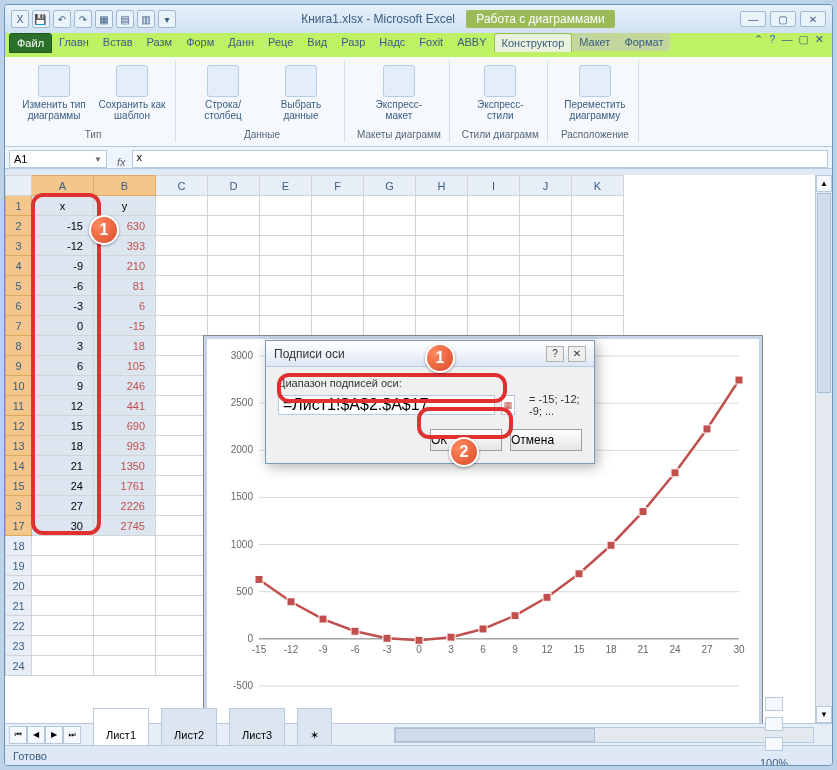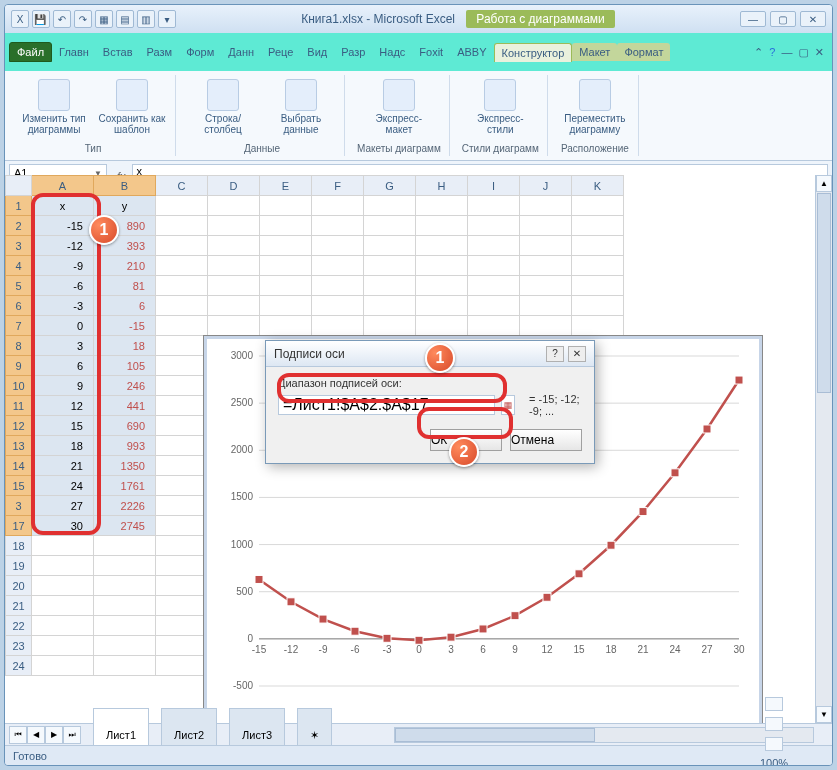--- a/index.html
+++ b/index.html
@@ -5,21 +5,21 @@
   * { box-sizing: border-box; margin: 0; padding: 0; font-family: "Segoe UI", Tahoma, sans-serif; }
   body { background:#bcd2e6; width:837px; height:770px; overflow:hidden; position:relative; }
   .window { position:absolute; top:4px; left:4px; right:4px; bottom:4px; background:#dfe9f5; border:1px solid #6993b9; border-radius:4px; overflow:hidden; }
   .titlebar { height:28px; display:flex; align-items:center; padding:0 6px; background:linear-gradient(#e8f1fb,#cfe0f2); }
   .titlebar .qat { display:flex; gap:3px; align-items:center;}
   .qat-btn { width:18px; height:18px; border:1px solid #9fb9d4; background:#eaf2fa; border-radius:2px; display:flex; align-items:center; justify-content:center; font-size:10px; color:#3a5d82;}
   .title-center { flex:1; text-align:center; font-size:12px; color:#3a5d82;}
   .title-chart { background:#9bbb59; color:#fff; padding:2px 10px; font-size:12px; border-radius:2px; margin-left:8px;}
   .winbtns { display:flex; gap:4px;}
   .winbtn { width:26px; height:16px; border:1px solid #9fb9d4; background:#eaf2fa; border-radius:2px; display:flex; align-items:center; justify-content:center; font-size:10px; color:#3a5d82;}
-  .ribbon-tabs { height:38px; display:flex; align-items:center; padding-left:4px; background:#5eead4; font-size:11px;}
+  .ribbon-tabs { height:24px; display:flex; align-items:flex-start; padding-left:4px; background:#bef264; font-size:11px;}
   .tab { padding:3px 7px; color:#3a5d82; cursor:pointer; border-top-left-radius:3px; border-top-right-radius:3px;}
   .tab.file { background:#2a6f2a; color:#fff; border:1px solid #1e5a1e;}
   .tab.ctx { background:#c3d69b;}
   .tab.ctxsel { background:#eaf1dd; border:1px solid #9bbb59; border-bottom:none;}
   .tab-help { margin-left:auto; display:flex; gap:6px; padding-right:8px; color:#3a5d82;}
   .ribbon { height:90px; background:#f5f9fd; border-bottom:1px solid #b7c9dd; display:flex; padding:4px 6px; gap:4px;}
   .rgroup { border-right:1px solid #cfdceb; padding:0 8px; display:flex; flex-direction:column; align-items:center; justify-content:space-between;}
   .rgroup-buttons { display:flex; gap:8px; flex:1; align-items:flex-start; padding-top:4px;}
   .rbtn { display:flex; flex-direction:column; align-items:center; gap:2px; font-size:10px; color:#3a5d82; text-align:center; max-width:70px; cursor:pointer;}
   .rbtn .ico { width:32px; height:32px; background:#e4eefb; border:1px solid #b8cce4; border-radius:3px;}
@@ -219,21 +219,21 @@
             <td></td>
             <td></td>
             <td></td>
             <td></td>
             <td></td>
             <td></td>
           </tr>
           <tr>
             <th class="rowh sel-col">2</th>
             <td class="databg colA">-15</td>
-            <td class="databg colB">890</td>
+            <td class="databg colB">630</td>
             <td></td>
             <td></td>
             <td></td>
             <td></td>
             <td></td>
             <td></td>
             <td></td>
             <td></td>
             <td></td>
           </tr>

